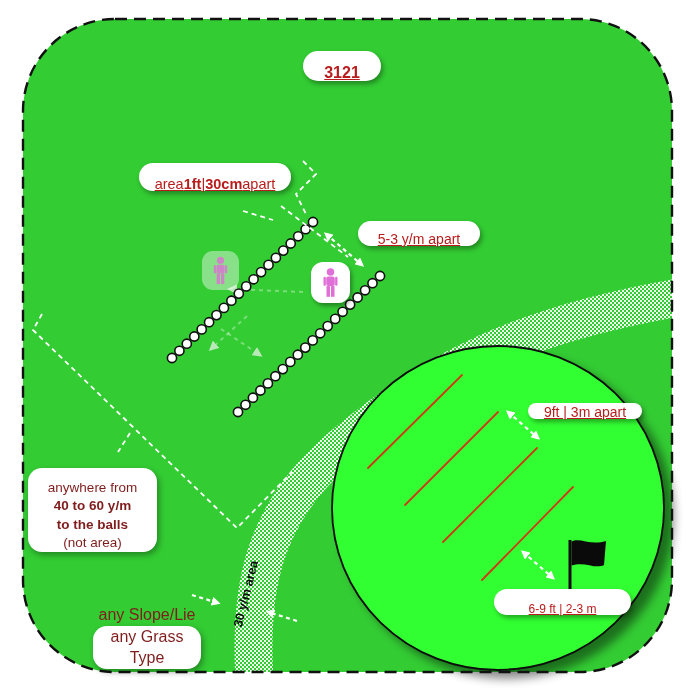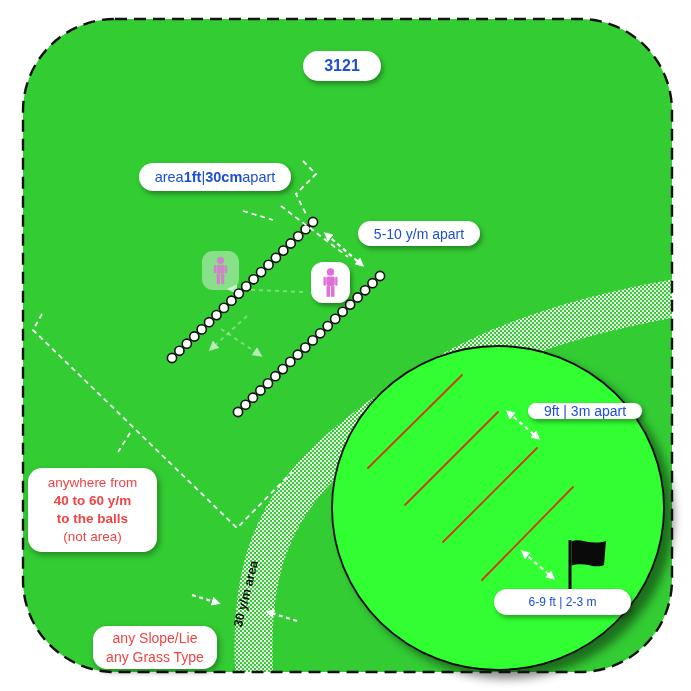--- a/index.html
+++ b/index.html
@@ -1,27 +1,27 @@
 <!DOCTYPE html>
 <html><head>
 <meta charset="utf-8">
 <style>
   html,body{margin:0;padding:0;background:#ffffff;}
   .stage{position:relative;width:691px;height:691px;background:#ffffff;overflow:hidden;
          font-family:"Liberation Sans", sans-serif;color:#111;}
   .stage svg{position:absolute;left:0;top:0;}
   .pill{position:absolute;background:#ffffff;border-radius:16px;
         box-shadow:2px 3px 5px rgba(0,0,0,.35);
-        display:flex;align-items:center;justify-content:center;
-        font-size:14.5px;line-height:1;color:#1d4ed8;white-space:nowrap;}
+        display:flex;align-items:flex-end;justify-content:center;
+        font-size:14.5px;line-height:1;color:#b91c1c;white-space:nowrap;text-decoration:underline;}
   .pill b{font-weight:bold;}
   .box{position:absolute;background:#ffffff;border-radius:14px;
        box-shadow:2px 3px 6px rgba(0,0,0,.35);
-       display:flex;flex-direction:column;align-items:center;justify-content:center;
-       font-size:13.5px;line-height:1.35;color:#ef4444;text-align:center;}
+       display:flex;flex-direction:column;align-items:center;justify-content:flex-end;
+       font-size:13.5px;line-height:1.35;color:#7f1d1d;text-align:center;}
   .box .bold{font-weight:bold;}
   .title-pill{font-weight:bold;font-size:16px;}
   .band-label{position:absolute;left:201px;top:586px;width:92px;height:16px;
         transform:rotate(-76deg);transform-origin:center;
         font-size:12.5px;font-weight:bold;color:#0b0b0b;text-align:center;white-space:nowrap;}
 </style>
 </head>
 <body>
 
 <div class="stage">
@@ -170,38 +170,38 @@
 
 <div class="pill" style="left:139px;top:163px;width:152px;height:28px;">
   <span>area </span>
       <b>1ft</b>
       <span> | </span>
       <b>30cm</b>
       <span> apart</span>
 </div>
 
 <div class="pill" style="left:358px;top:221px;width:122px;height:25px;font-size:14px;">
-      <span>5-10 y/m apart</span>
+      <span>5-3 y/m apart</span>
     </div>
 
 <div class="pill" style="left:528px;top:403px;width:114px;height:16px;font-size:14px;">
       <span>9ft | 3m apart</span>
     </div>
 
 <div class="pill" style="left:494px;top:589px;width:137px;height:26px;font-size:12px;">
       <span>6-9 ft | 2-3 m</span>
     </div>
 
 <div class="box" style="left:28px;top:468px;width:129px;height:84px;">
   <div>anywhere from</div>
   <div class="bold">40 to 60 y/m</div>
   <div class="bold">to the balls</div>
   <div>(not area)</div>
 </div>
 
-<div class="box" style="left:93px;top:626px;width:124px;height:43px;font-size:14px;">
+<div class="box" style="left:93px;top:626px;width:108px;height:43px;font-size:16px;">
   <div>any Slope/Lie</div>
   <div>any Grass Type</div>
 </div>
 
 <div class="band-label"><span>30 y/m area</span></div>
 
 </div>
 
 </body></html>

